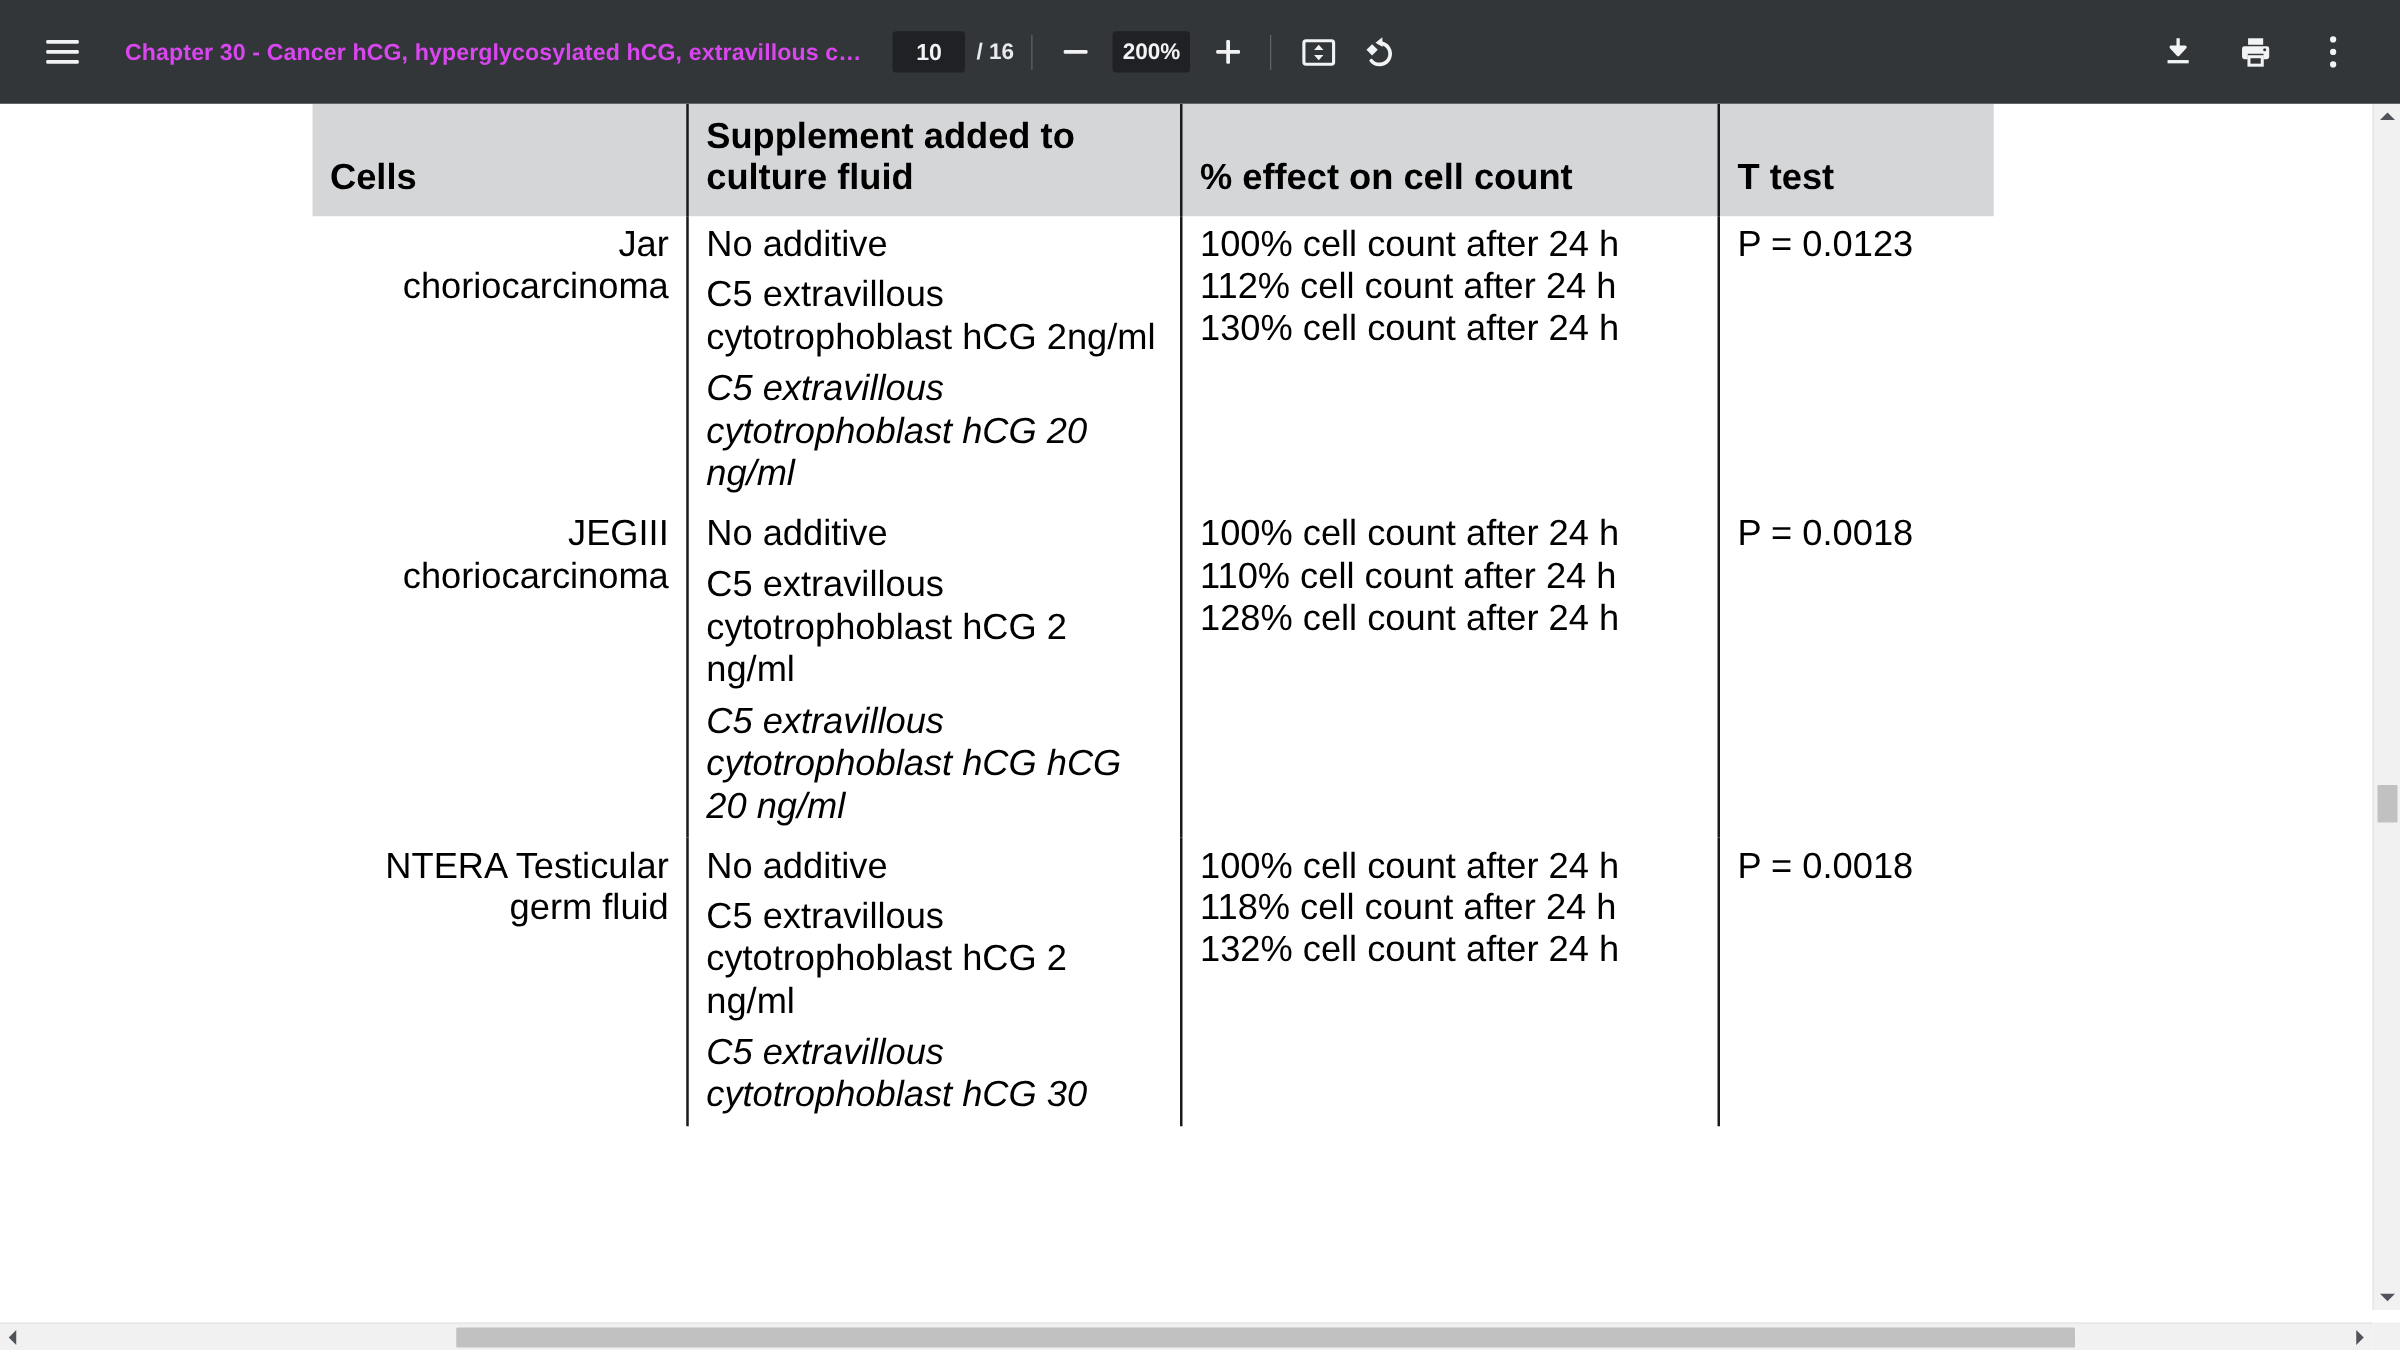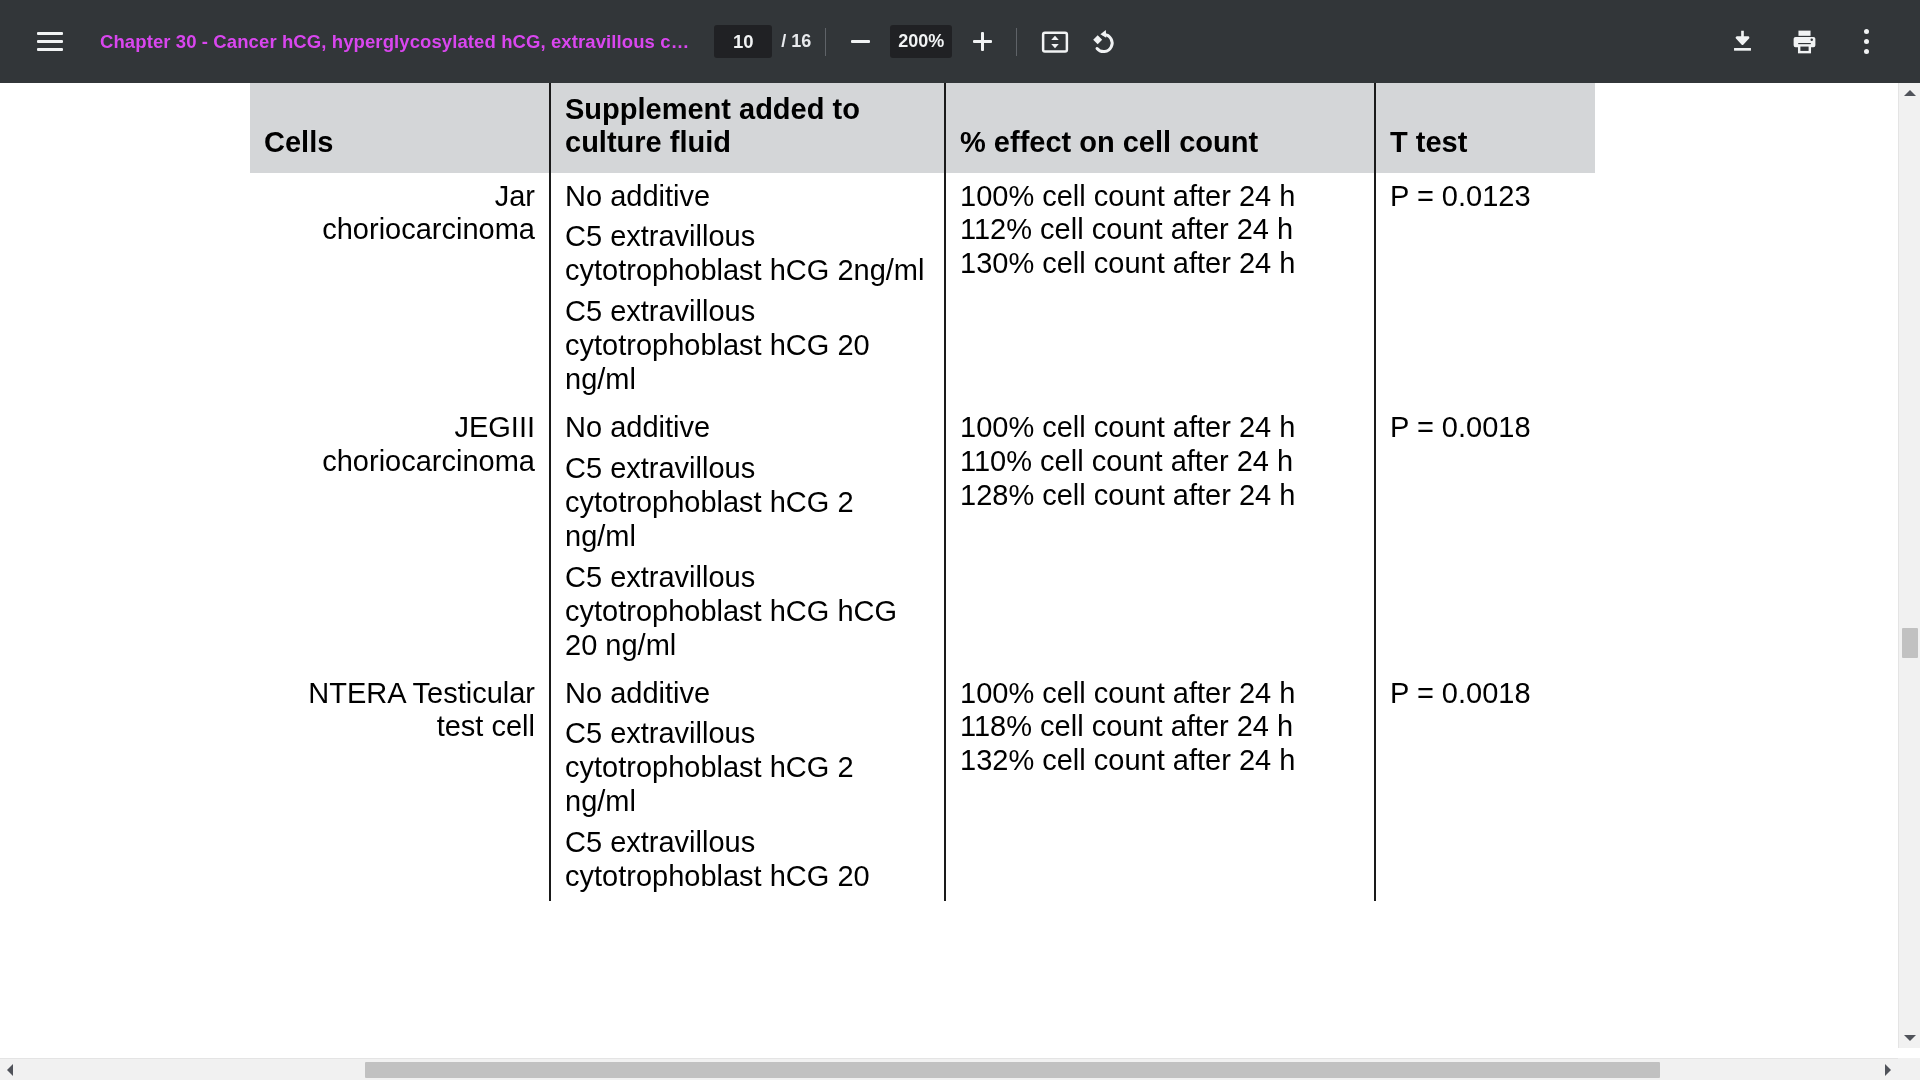--- a/index.html
+++ b/index.html
@@ -178,21 +178,21 @@
     padding: 7px 14px 7px 14px;
     line-height: 1.17;
     font-size: 29px;
   }
   #data-table tbody td.td-supp,
   #data-table tbody td.td-effect,
   #data-table tbody td.td-ttest {
     border-left: 2.5px solid #1a1a1a;
   }
   .supp-item { margin-bottom: 7px; }
-  .supp-item:last-child { margin-bottom: 0; }
+  .supp-item:last-child { margin-bottom: 0; font-style: italic; }
   .effect-line { white-space: nowrap; }
   .cells-line { white-space: nowrap; text-align: right; }
 
   
   #vscrollbar {
     position: absolute;
     top: 83px; right: 0;
     width: 22px; height: 965px;
     background: #f1f1f1;
     border-left: 1px solid #e4e4e4;
@@ -378,26 +378,26 @@
             <div class="effect-line">100% cell count after 24 h</div>
             <div class="effect-line">110% cell count after 24 h</div>
             <div class="effect-line">128% cell count after 24 h</div>
           </td>
           <td class="td-ttest">P = 0.0018</td>
         </tr>
 
         <tr>
           <td class="td-cells">
             <div class="cells-line">NTERA Testicular</div>
-            <div class="cells-line">test cell</div>
+            <div class="cells-line">germ fluid</div>
           </td>
           <td class="td-supp">
             <div class="supp-item">No additive</div>
             <div class="supp-item">C5 extravillous cytotrophoblast hCG 2 ng/ml</div>
-            <div class="supp-item">C5 extravillous cytotrophoblast hCG 20</div>
+            <div class="supp-item">C5 extravillous cytotrophoblast hCG 30</div>
           </td>
           <td class="td-effect">
             <div class="effect-line">100% cell count after 24 h</div>
             <div class="effect-line">118% cell count after 24 h</div>
             <div class="effect-line">132% cell count after 24 h</div>
           </td>
           <td class="td-ttest">P = 0.0018</td>
         </tr>
 
       </tbody>

